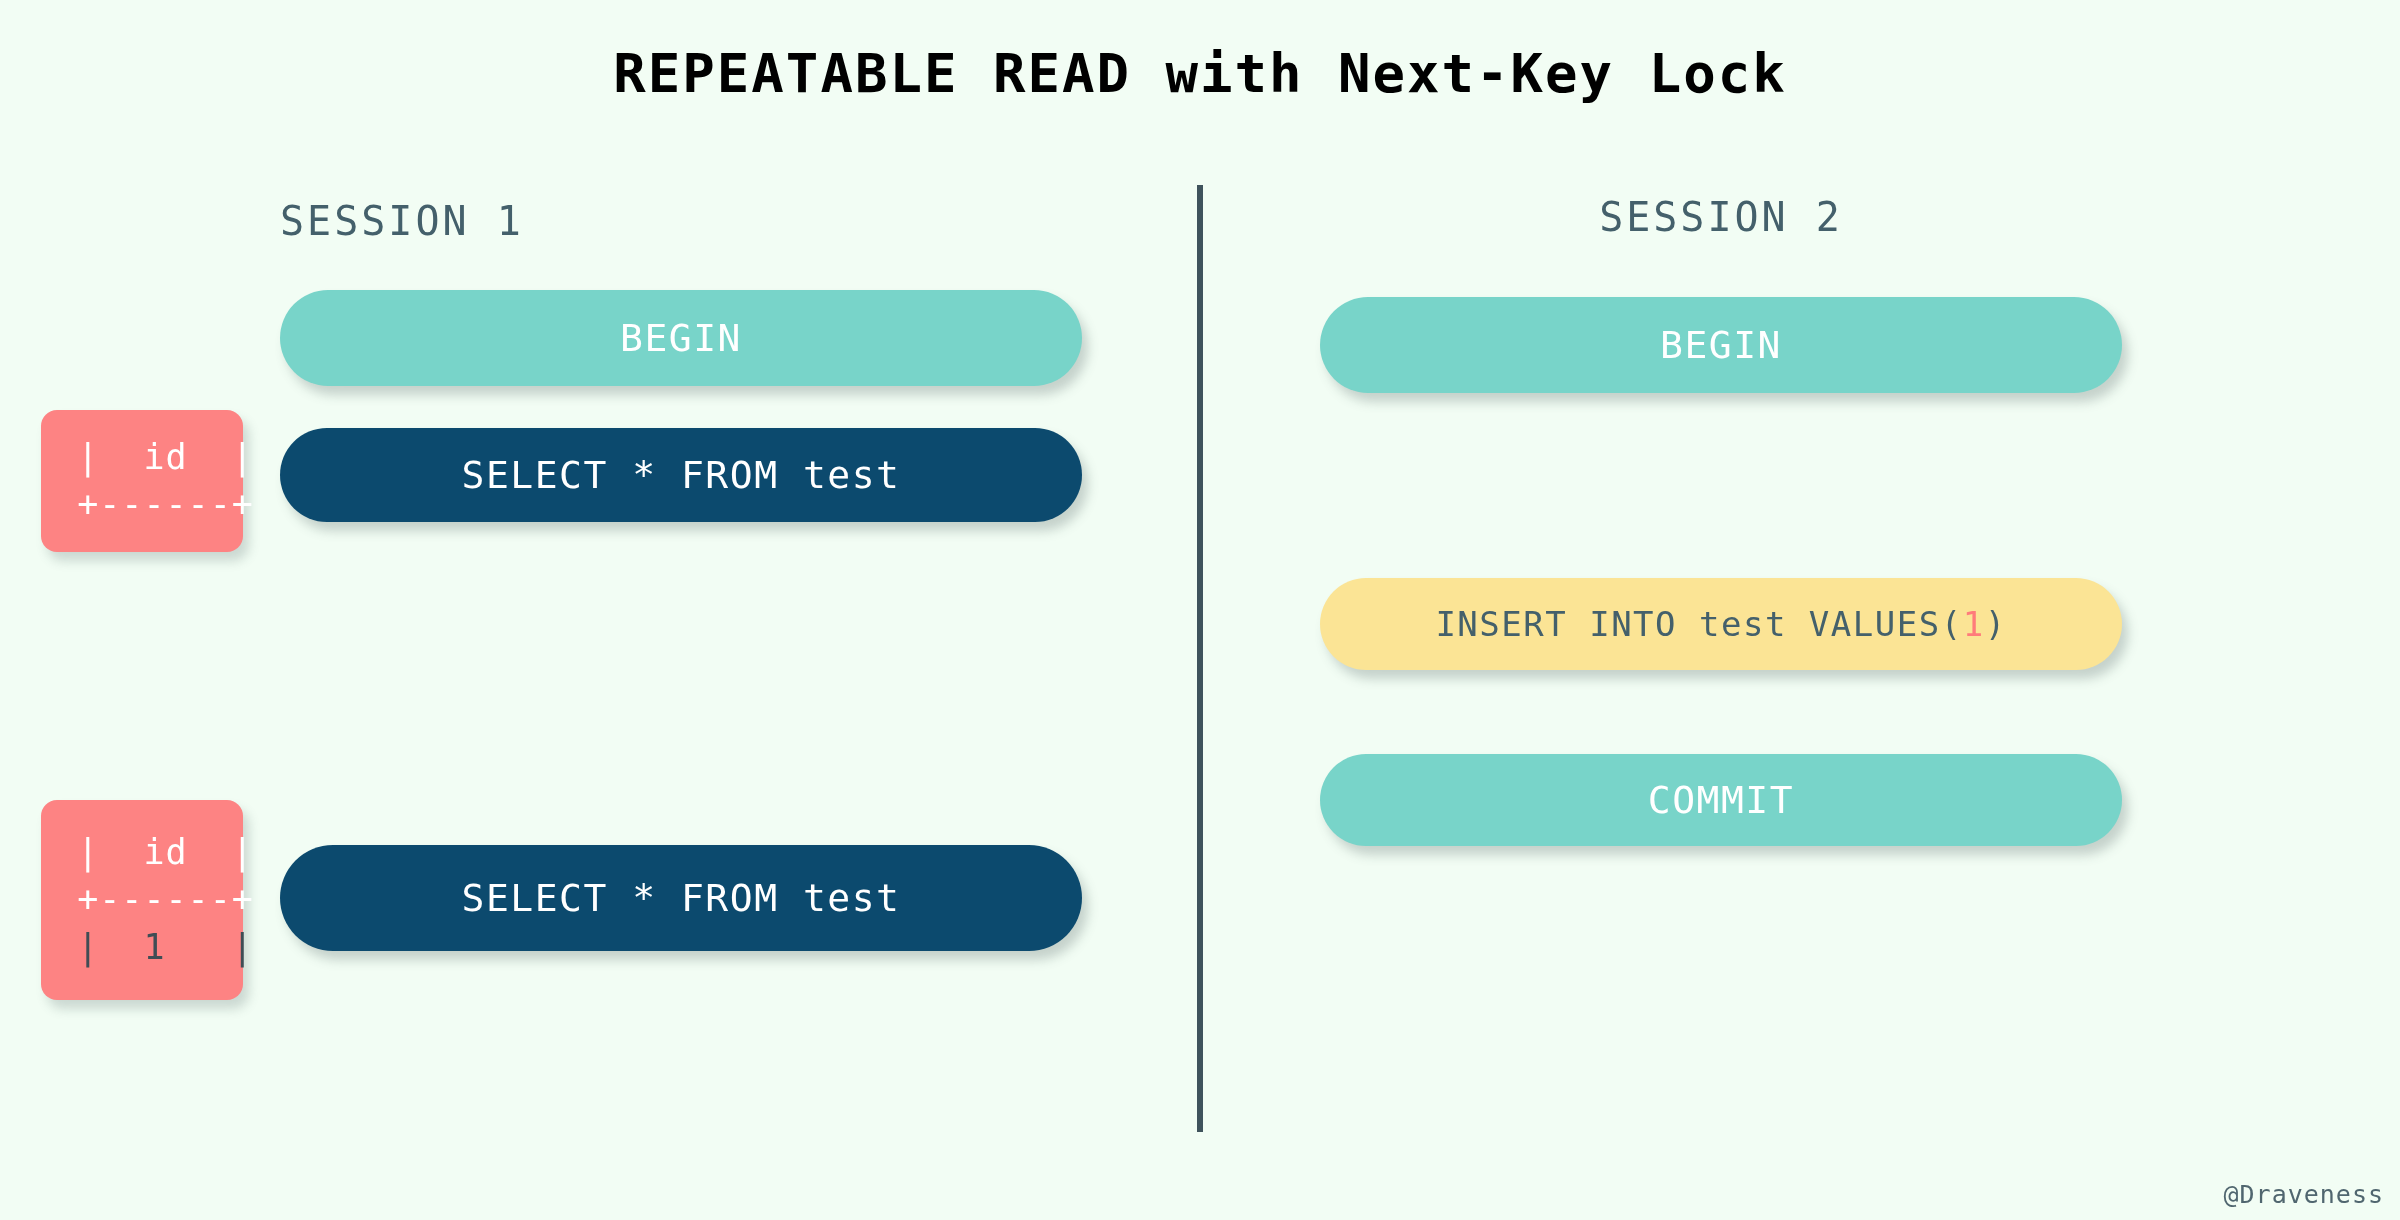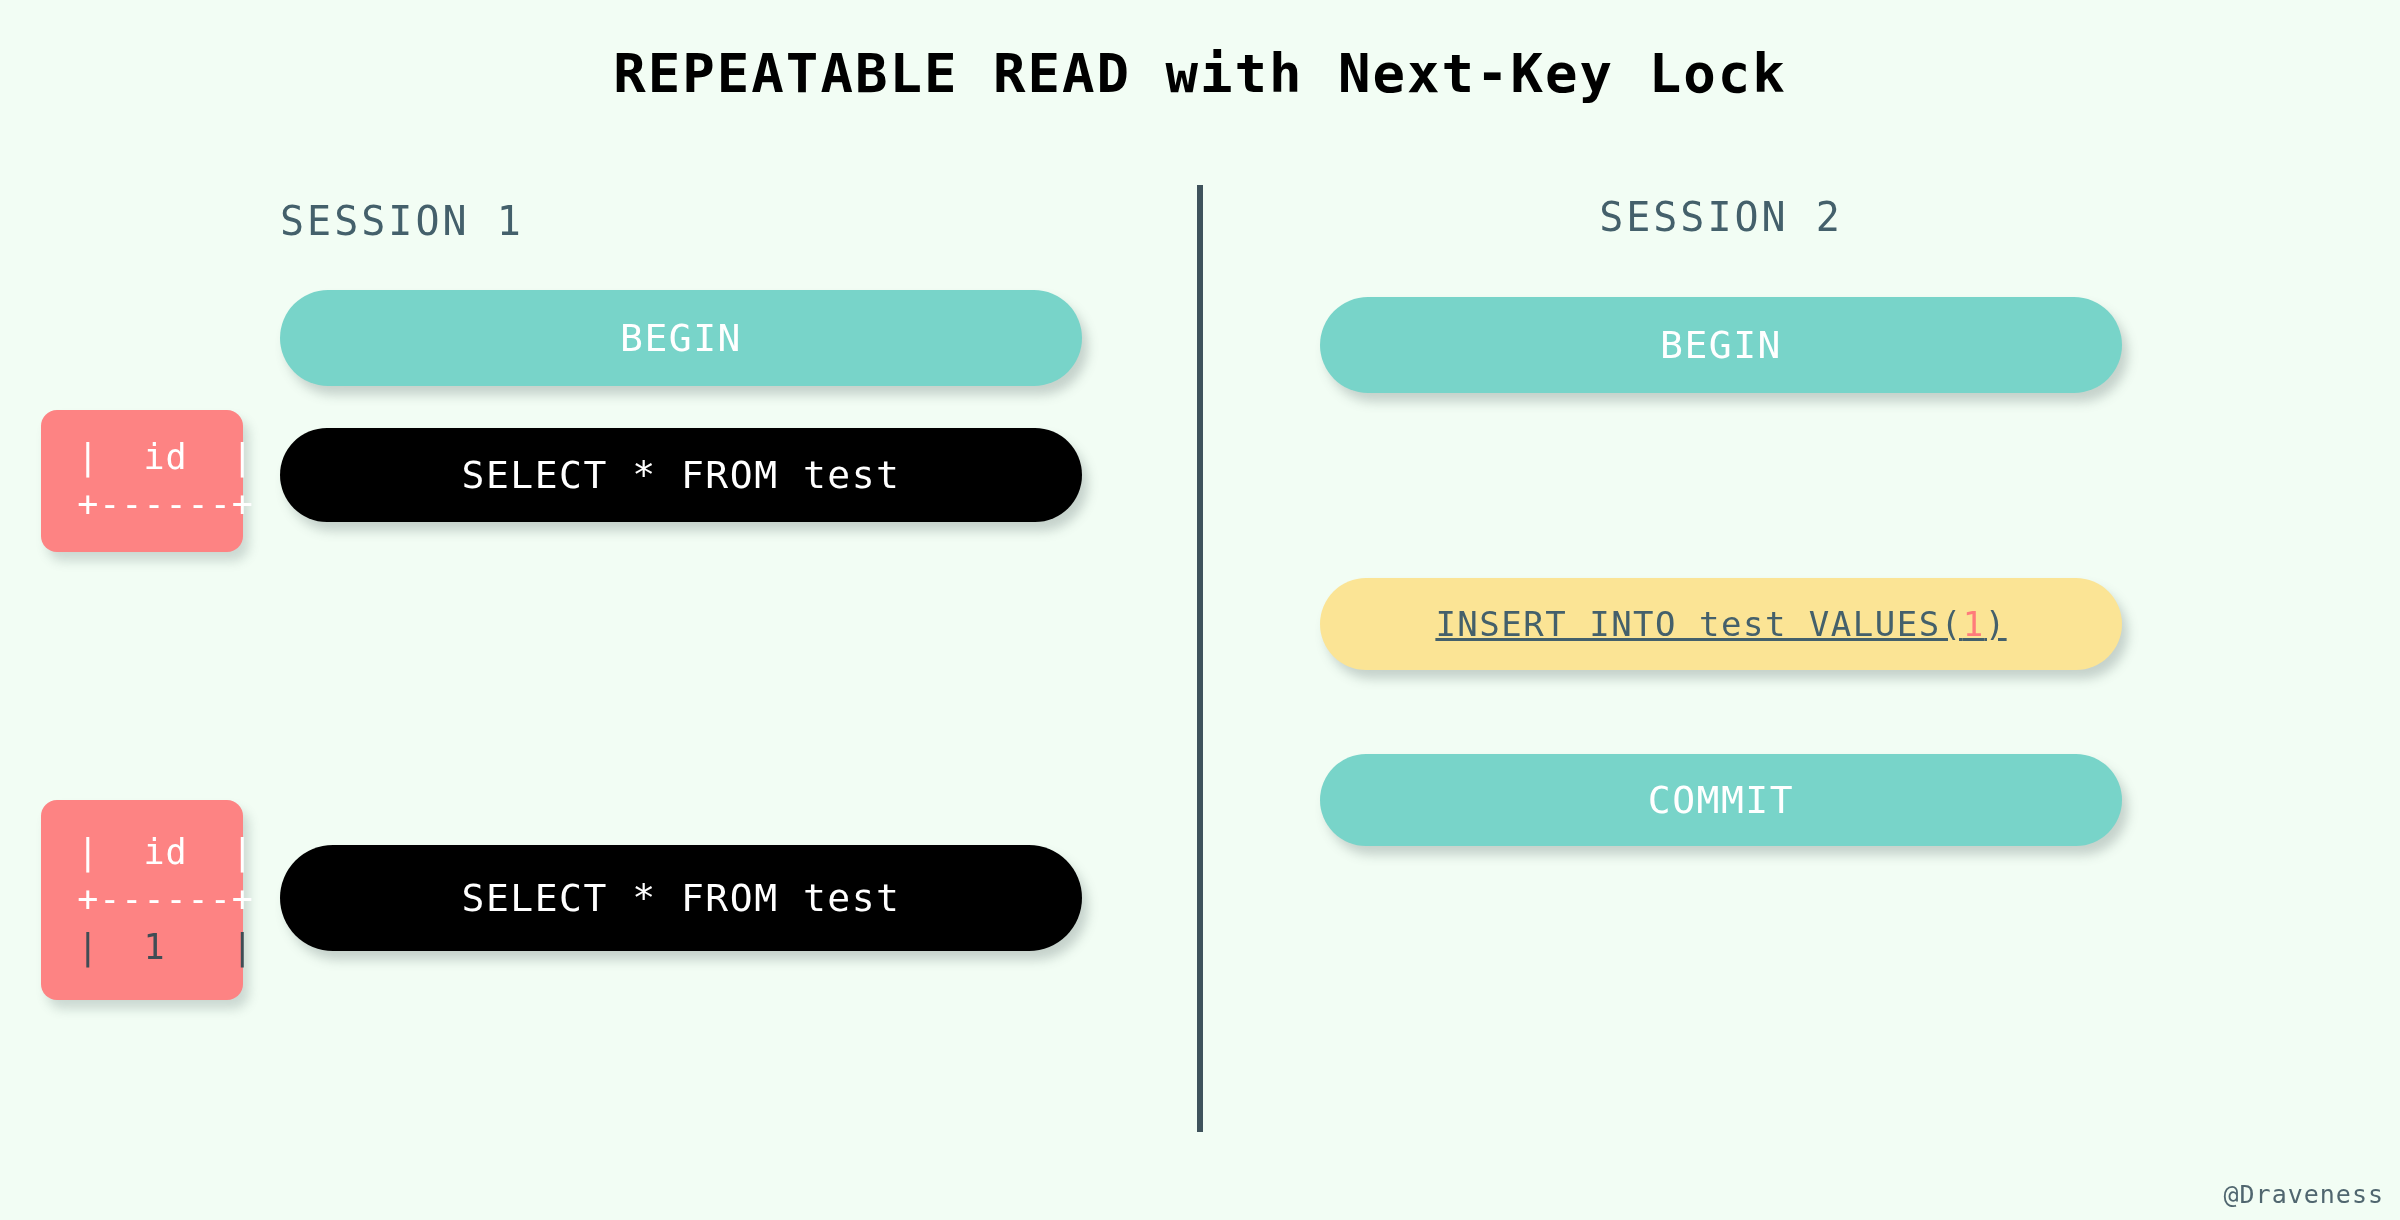--- a/index.html
+++ b/index.html
@@ -66,35 +66,35 @@
     flex-direction: column;
     align-items: center;
     justify-content: center;
     text-align: center;
     font-family: "DejaVu Sans Mono", "Liberation Mono", monospace;
     box-shadow: 6px 9px 11px rgba(70, 90, 90, 0.26);
     line-height: 1.18;
     white-space: pre;
   }
   .pill-teal   { background: #78d4c9; color: #ffffff; }
-  .pill-steel  { background: #000000; color: #ffffff; }
+  .pill-steel  { background: #0c4a6e; color: #ffffff; }
   .pill-yellow { background: #fbe495; color: #44606b; }
 
   .pill .line1 { font-size: 38px; letter-spacing: 1.5px; }
   .pill .line2 { font-size: 34px; letter-spacing: 1.5px; color: #ff7b7b; }
   .pill .accent-num { color: #ff7b7b; }
 
   
   #s1-begin   { left: 280px; top: 290px; width: 802px; height: 96px; }
   #s1-select1 { left: 280px; top: 428px; width: 802px; height: 94px; }
   #s1-select2 { left: 280px; top: 845px; width: 802px; height: 106px; }
 
   
   #s2-begin   { left: 1320px; top: 297px; width: 802px; height: 96px; }
-  #s2-insert  { left: 1320px; top: 578px; width: 802px; height: 92px; text-decoration: underline; }
+  #s2-insert  { left: 1320px; top: 578px; width: 802px; height: 92px; }
   #s2-commit  { left: 1320px; top: 717px; width: 802px; height: 92px; margin-top: 37px; }
 
   #s2-insert .line1 { font-size: 34px; }
 
   
   .result-box {
     position: absolute;
     background: #fd8383;
     border-radius: 16px;
     box-sizing: border-box;

